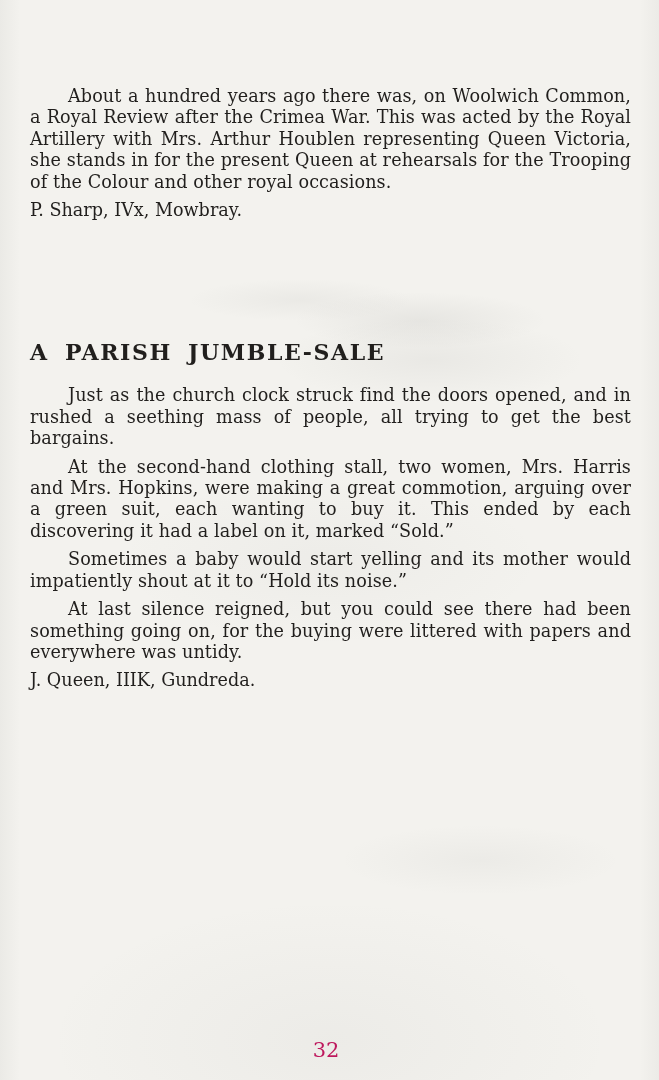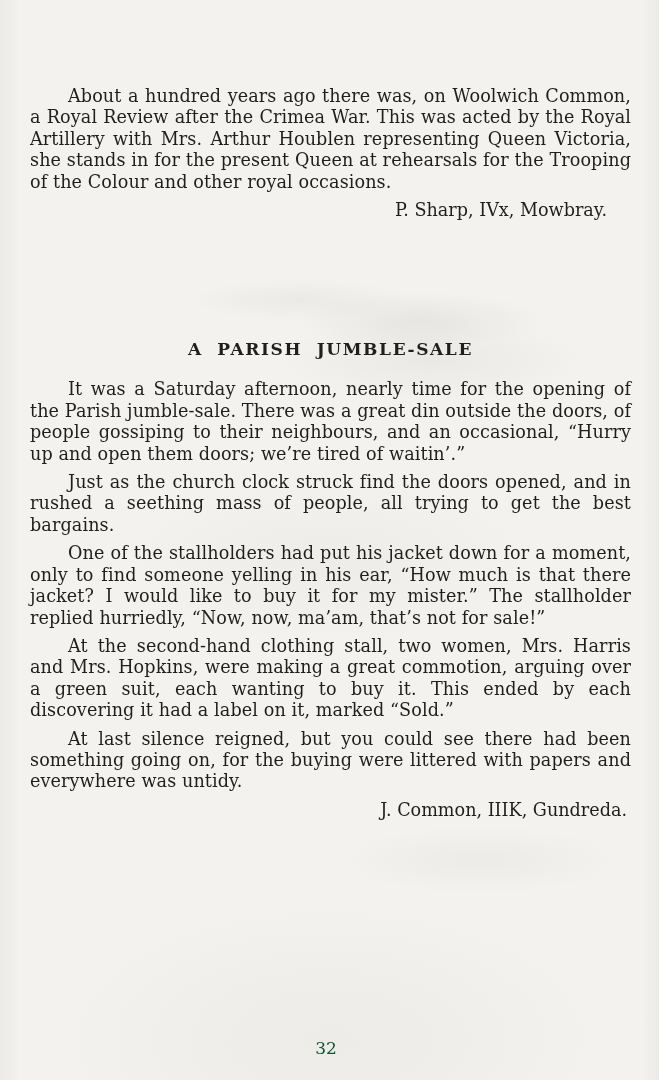--- a/index.html
+++ b/index.html
@@ -43,59 +43,57 @@
     font-size: 17.6px;
     line-height: 21.4px;
     text-align: justify;
     text-indent: 38px;
     letter-spacing: 0.1px;
   }
   .attribution {
     margin: 4px 0 0 0;
     font-size: 17.6px;
     line-height: 21.4px;
-    text-align: right;
+    text-align: left;
   }
   .attribution-1 { padding-right: 24px; margin-top: 6px; }
   .attribution-2 { padding-right: 4px;  margin-top: 0px; }
   .article-title {
     margin: 118px 0 20px 0;
-    font-size: 17px;
+    font-size: 22px;
     font-weight: bold;
-    text-align: center;
     letter-spacing: 1.6px;
     word-spacing: 7px;
   }
   .page-number {
     position: absolute;
     left: 0;
     right: 7px;
     top: 1038px;
     text-align: center;
-    font-size: 17px;
-    color: #14532d;
+    font-size: 21px;
+    color: #be185d;
   }
 </style>
 </head>
 <body>
 
 <div class="page">
   <div class="content">
 
     <section>
       <p class="body-par">About a hundred years ago there was, on Woolwich Common, a Royal Review after the Crimea War.  This was acted by the Royal Artillery with Mrs. Arthur Houblen representing Queen Victoria, she stands in for the present Queen at rehearsals for the Trooping of the Colour and other royal occasions.</p>
       <p class="attribution attribution-1">P. Sharp, IVx, Mowbray.</p>
     </section>
 
     <section>
       <h2 class="article-title">A PARISH JUMBLE-SALE</h2>
-      <p class="body-par">It was a Saturday afternoon, nearly time for the opening of the Parish jumble-sale.  There was a great din outside the doors, of people gossiping to their neighbours, and an occasional, “Hurry up and open them doors; we’re tired of waitin’.”</p>
       <p class="body-par">Just as the church clock struck find the doors opened, and in rushed a seething mass of people, all trying to get the best bargains.</p>
-      <p class="body-par">One of the stallholders had put his jacket down for a moment, only to find someone yelling in his ear, “How much is that there jacket?  I would like to buy it for my mister.”  The stallholder replied hurriedly, “Now, now, ma’am, that’s not for sale!”</p>
       <p class="body-par">At the second-hand clothing stall, two women, Mrs. Harris and Mrs. Hopkins, were making a great commotion, arguing over a green suit, each wanting to buy it.  This ended by each discovering it had a label on it, marked “Sold.”</p>
+      <p class="body-par">Sometimes a baby would start yelling and its mother would impatiently shout at it to “Hold its noise.”</p>
       <p class="body-par">At last silence reigned, but you could see there had been something going on, for the buying were littered with papers and everywhere was untidy.</p>
-      <p class="attribution attribution-2">J. Common, IIIK, Gundreda.</p>
+      <p class="attribution attribution-2">J. Queen, IIIK, Gundreda.</p>
     </section>
 
   </div>
 
   <div class="page-number">32</div>
 </div>
 
 </body></html>

